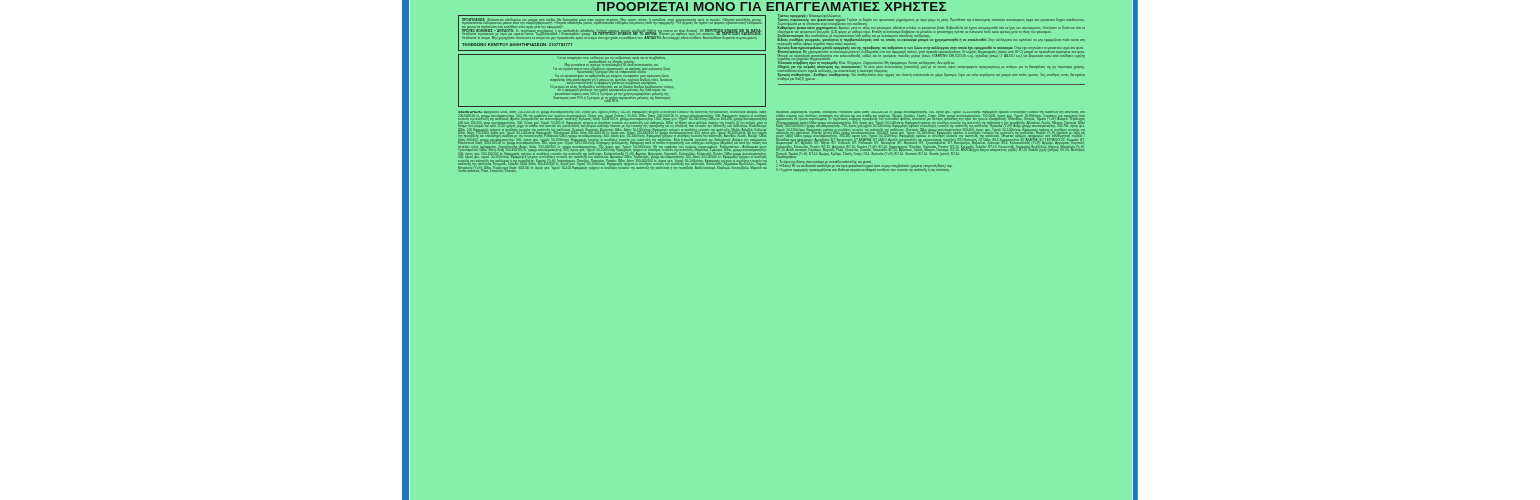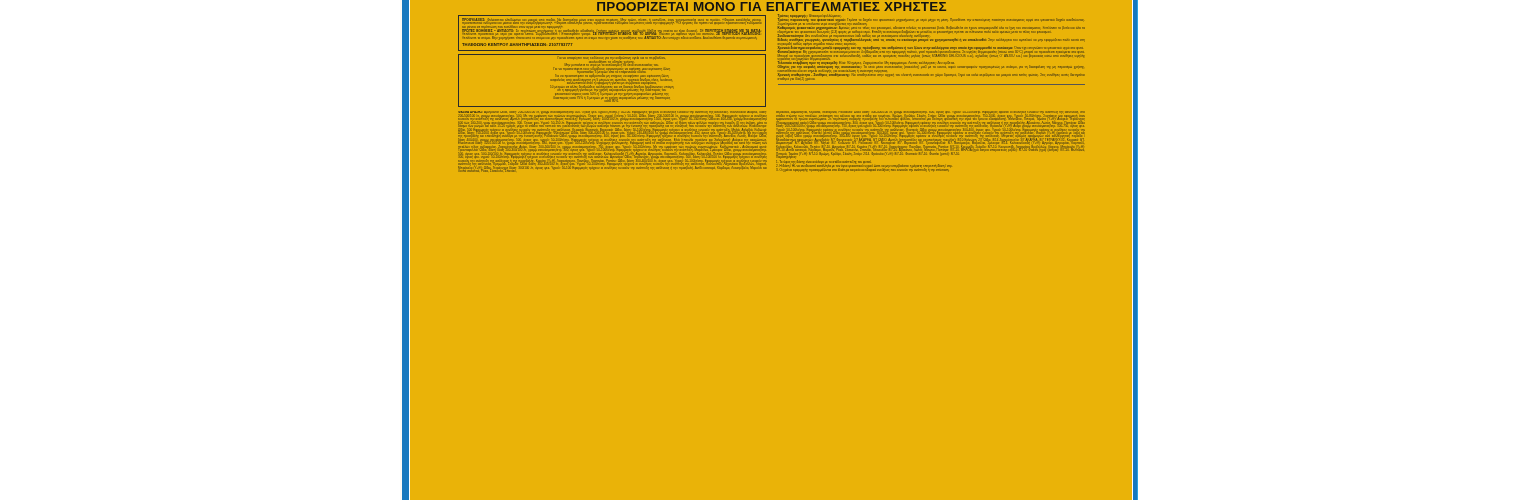--- a/index.html
+++ b/index.html
@@ -22,21 +22,21 @@
     height: 500px;
     background: #ffffff;
   }
 
   .label-sheet {
     position: absolute;
     left: 399px;
     top: 0;
     width: 742px;
     height: 500px;
-    background: #eab308;
+    background: #86efac;
     display: flex;
     flex-direction: row;
     gap: 43px;
   }
 
   .edge-stripe {
     flex: 0 0 auto;
     height: 100%;
   }
   .edge-stripe.left {

